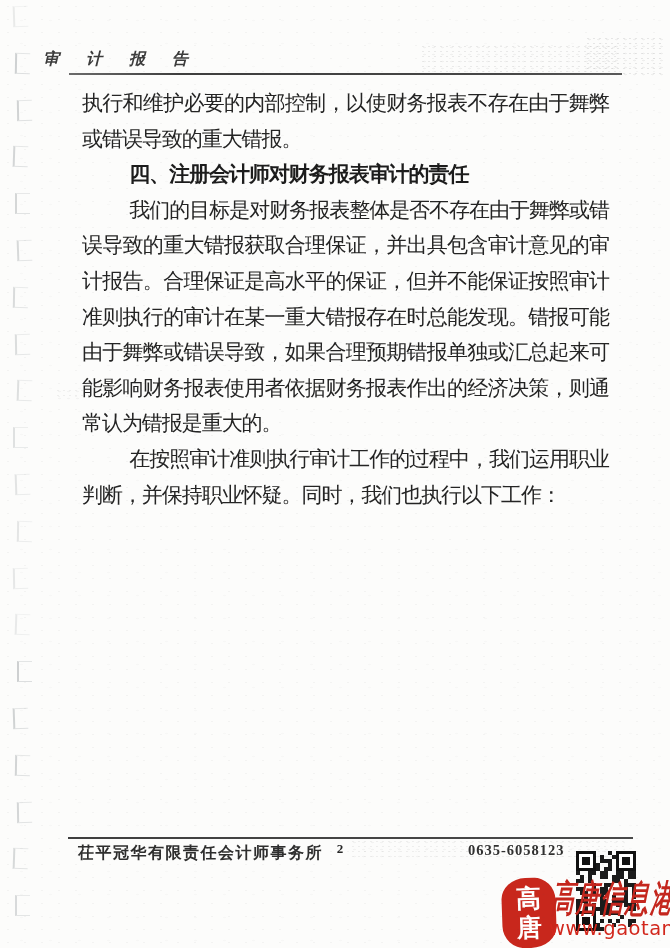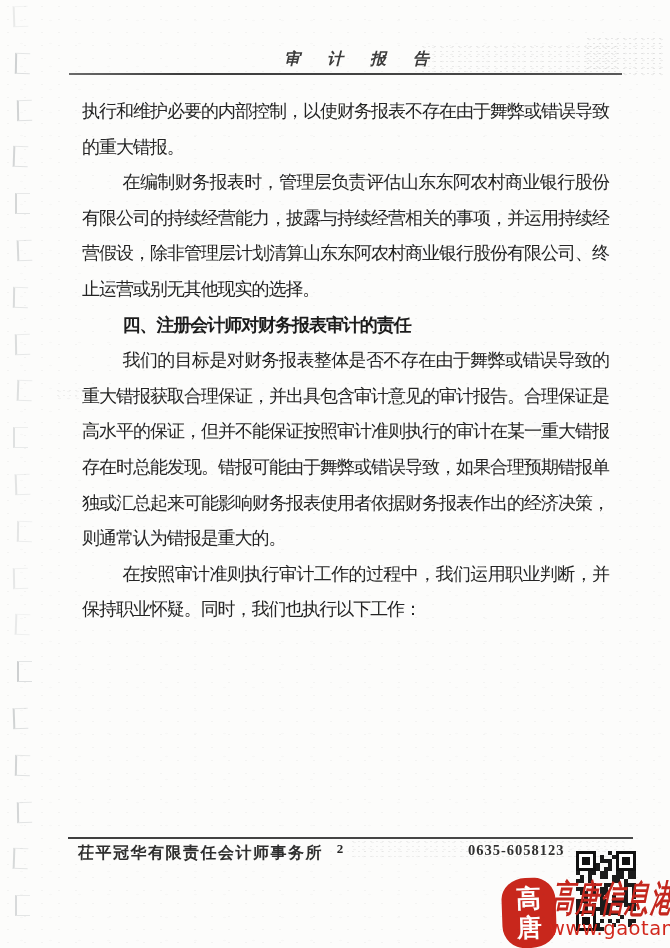--- a/index.html
+++ b/index.html
@@ -22,33 +22,33 @@
     background-position:0 0, 7px 9px;
   }
   
   .bmark{
     position:absolute;width:13px;height:19px;
     border-left:2px solid #a7acae;
     border-bottom:1px solid #c2c6c8;
     border-top:1px solid #cfd2d3;
   }
   
-  .report-title-row{position:absolute;top:49px;left:0;right:0;text-align:center;margin-left:43px;}
+  .report-title-row{position:absolute;top:49px;left:0;right:0;text-align:left;margin-left:43px;}
   .report-title{
     font-size:16px;font-weight:600;font-style:italic;
     color:#3c3c3c;letter-spacing:27px;margin-right:-27px;
   }
   .header-rule{
     position:absolute;top:73px;left:69px;width:553px;height:2px;
     background:linear-gradient(to right,#6b6b6b,#3e3e3e 20%,#474747 80%,#5a5a5a);
   }
   
   .doc-body{
-    position:absolute;top:94px;left:82px;width:527px;
-    font-size:18px;line-height:35.6px;letter-spacing:-1.05px;
+    position:absolute;top:86px;left:82px;width:527px;
+    font-size:21px;line-height:35.6px;letter-spacing:-1.05px;
     text-align:justify;text-justify:inter-character;
   }
   .doc-body p{margin:0;}
   .para.indent{text-indent:2.25em;}
   .para.continuation{text-indent:0;}
   .para.list-item{text-indent:1.5em;}
   .para.heading{text-indent:2.25em;font-weight:bold;color:#1c1c1c;}
   
   .footer-rule{
     position:absolute;top:837px;left:68px;width:565px;height:2px;
@@ -136,21 +136,20 @@
   <div class="noise noise-footer"></div>
   <div class="noise noise-smudge"></div>
 
   <div class="report-title-row">
     <span class="report-title">审计报告</span>
   </div>
   <div class="header-rule"></div>
 
   <div class="doc-body">
       <p class="para continuation">执行和维护必要的内部控制，以使财务报表不存在由于舞弊或错误导致的重大错报。</p>
-      <p class="para indent">在编制财务报表时，管理层负责评估山东东阿农村商业银行股份有限公司的持续经营能力，披露与持续经营相关的事项，并运用持续经营假设，除非管理层计划清算山东东阿农村商业银行股份有限公司、终止运营或别无其他现实的选择。</p>
       <p class="para heading">四、注册会计师对财务报表审计的责任</p>
       <p class="para indent">我们的目标是对财务报表整体是否不存在由于舞弊或错误导致的重大错报获取合理保证，并出具包含审计意见的审计报告。合理保证是高水平的保证，但并不能保证按照审计准则执行的审计在某一重大错报存在时总能发现。错报可能由于舞弊或错误导致，如果合理预期错报单独或汇总起来可能影响财务报表使用者依据财务报表作出的经济决策，则通常认为错报是重大的。</p>
       <p class="para indent">在按照审计准则执行审计工作的过程中，我们运用职业判断，并保持职业怀疑。同时，我们也执行以下工作：</p>
     </div>
 
   <div class="footer-rule"></div>
   <span class="footer-firm">茌平冠华有限责任会计师事务所</span>
   <span class="footer-page">2</span>
   <span class="footer-phone">0635-6058123</span>
 

